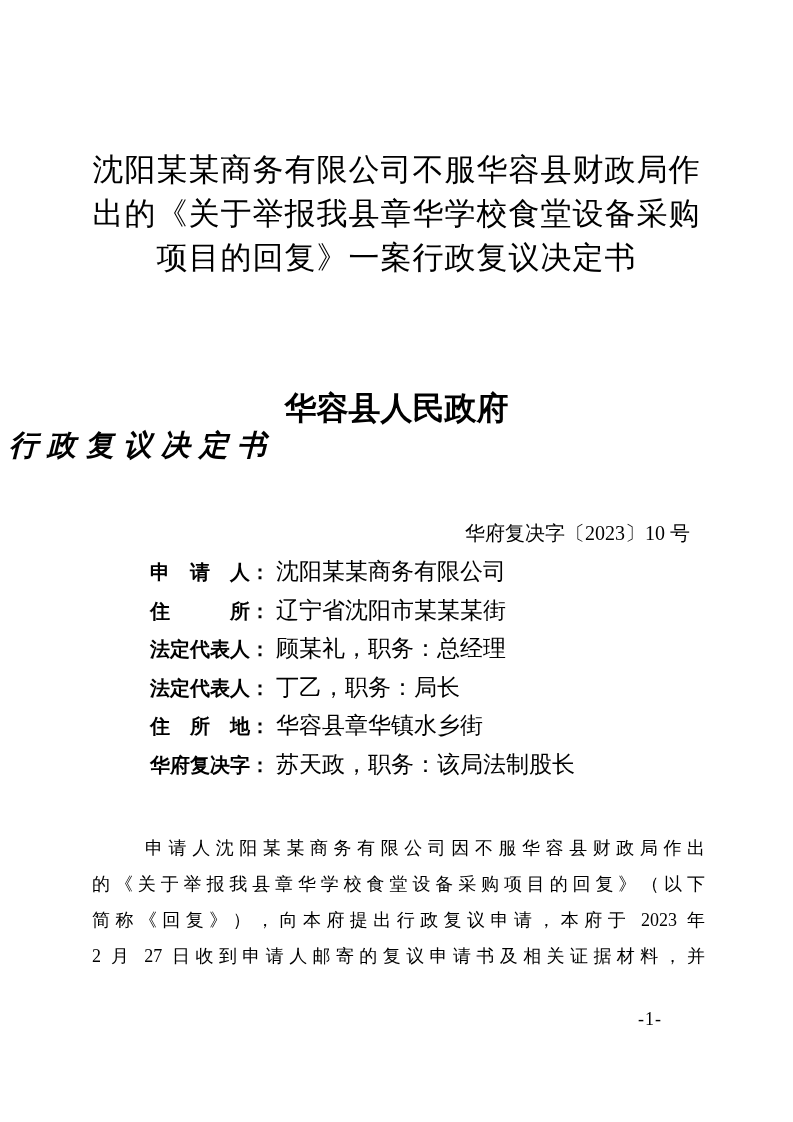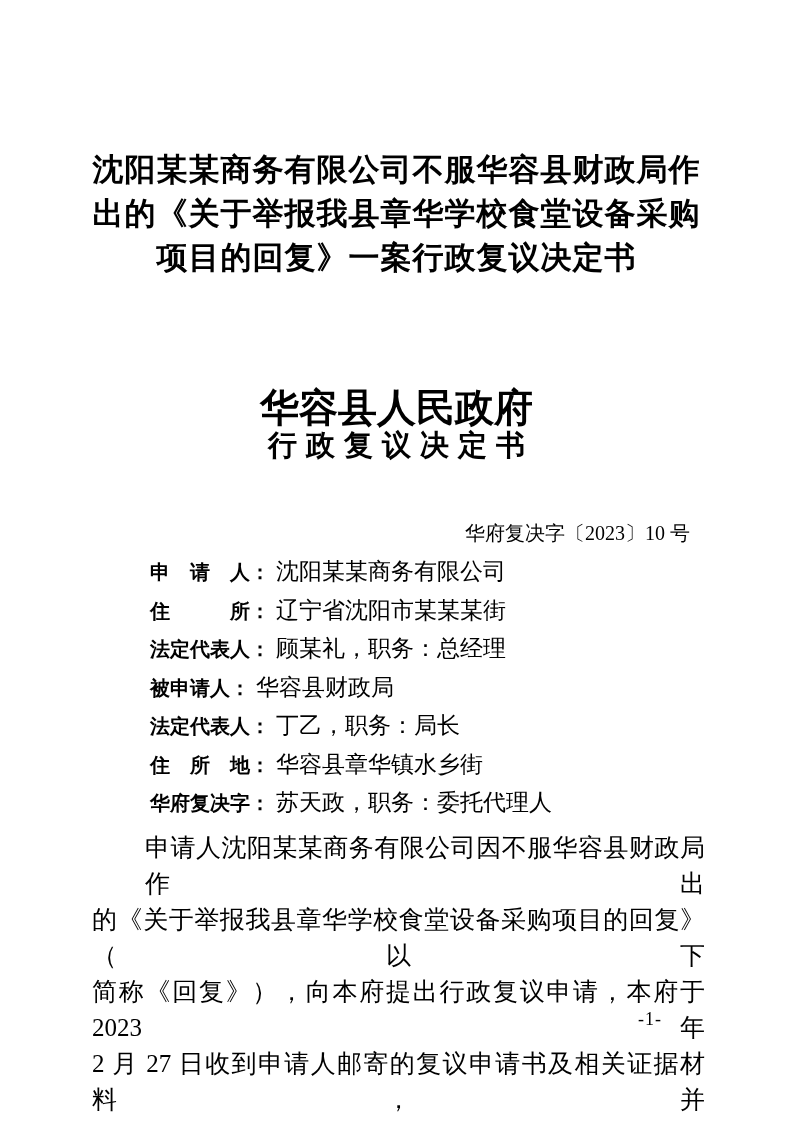--- a/index.html
+++ b/index.html
@@ -16,45 +16,46 @@
     background: #ffffff;
     overflow: hidden;
   }
   .doc-title {
     position: absolute;
     top: 148px;
     left: 45px;
     right: 45px;
     text-align: center;
     font-size: 31px;
-    font-weight: bold;
+    font-weight: normal;
     line-height: 44px;
     letter-spacing: 1px;
   }
   .issuer {
     position: absolute;
     top: 390px;
     left: 0;
     width: 100%;
     text-align: center;
-    font-size: 39px;
+    font-size: 32px;
     font-weight: bold;
     line-height: 36px;
   }
   .doc-type {
     position: absolute;
     top: 426px;
     left: 0;
     width: 100%;
-    text-align: center;
+    text-align: left;
     font-size: 29px;
     font-weight: bold;
     line-height: 38px;
     letter-spacing: 9px;
     text-indent: 9px;
+    font-style: italic;
   }
   .doc-number {
     position: absolute;
     top: 519px;
     right: 103px;
     font-size: 20px;
     line-height: 28px;
   }
   .party-list {
     position: absolute;
@@ -74,21 +75,21 @@
   }
   .party-value {
     margin-left: 6px;
     font-size: 23px;
   }
   .body-paragraph {
     position: absolute;
     top: 830px;
     left: 92px;
     width: 613px;
-    font-size: 25px;
+    font-size: 18px;
     line-height: 36px;
   }
   .body-line {
     text-align: justify;
     text-align-last: justify;
   }
   .body-line.indent {
     padding-left: 53px;
   }
   .page-number {
@@ -121,30 +122,27 @@
     <div class="party-row">
       <span class="party-label">申　请　人：</span><span class="party-value">沈阳某某商务有限公司</span>
     </div>
     <div class="party-row">
       <span class="party-label">住　　　所：</span><span class="party-value">辽宁省沈阳市某某某街</span>
     </div>
     <div class="party-row">
       <span class="party-label">法定代表人：</span><span class="party-value">顾某礼，职务：总经理</span>
     </div>
     <div class="party-row">
-      <span class="party-label">被申请人：</span><span class="party-value">华容县财政局</span>
-    </div>
-    <div class="party-row">
       <span class="party-label">法定代表人：</span><span class="party-value">丁乙，职务：局长</span>
     </div>
     <div class="party-row">
       <span class="party-label">住　所　地：</span><span class="party-value">华容县章华镇水乡街</span>
     </div>
     <div class="party-row">
-      <span class="party-label">华府复决字：</span><span class="party-value">苏天政，职务：委托代理人</span>
+      <span class="party-label">华府复决字：</span><span class="party-value">苏天政，职务：该局法制股长</span>
     </div>
   </div>
 
   <div class="body-paragraph">
     <div class="body-line indent">申请人沈阳某某商务有限公司因不服华容县财政局作出</div>
     <div class="body-line">的《关于举报我县章华学校食堂设备采购项目的回复》（以下</div>
     <div class="body-line">简称《回复》），向本府提出行政复议申请，本府于 2023 年</div>
     <div class="body-line">2 月 27 日收到申请人邮寄的复议申请书及相关证据材料，并</div>
   </div>
 

